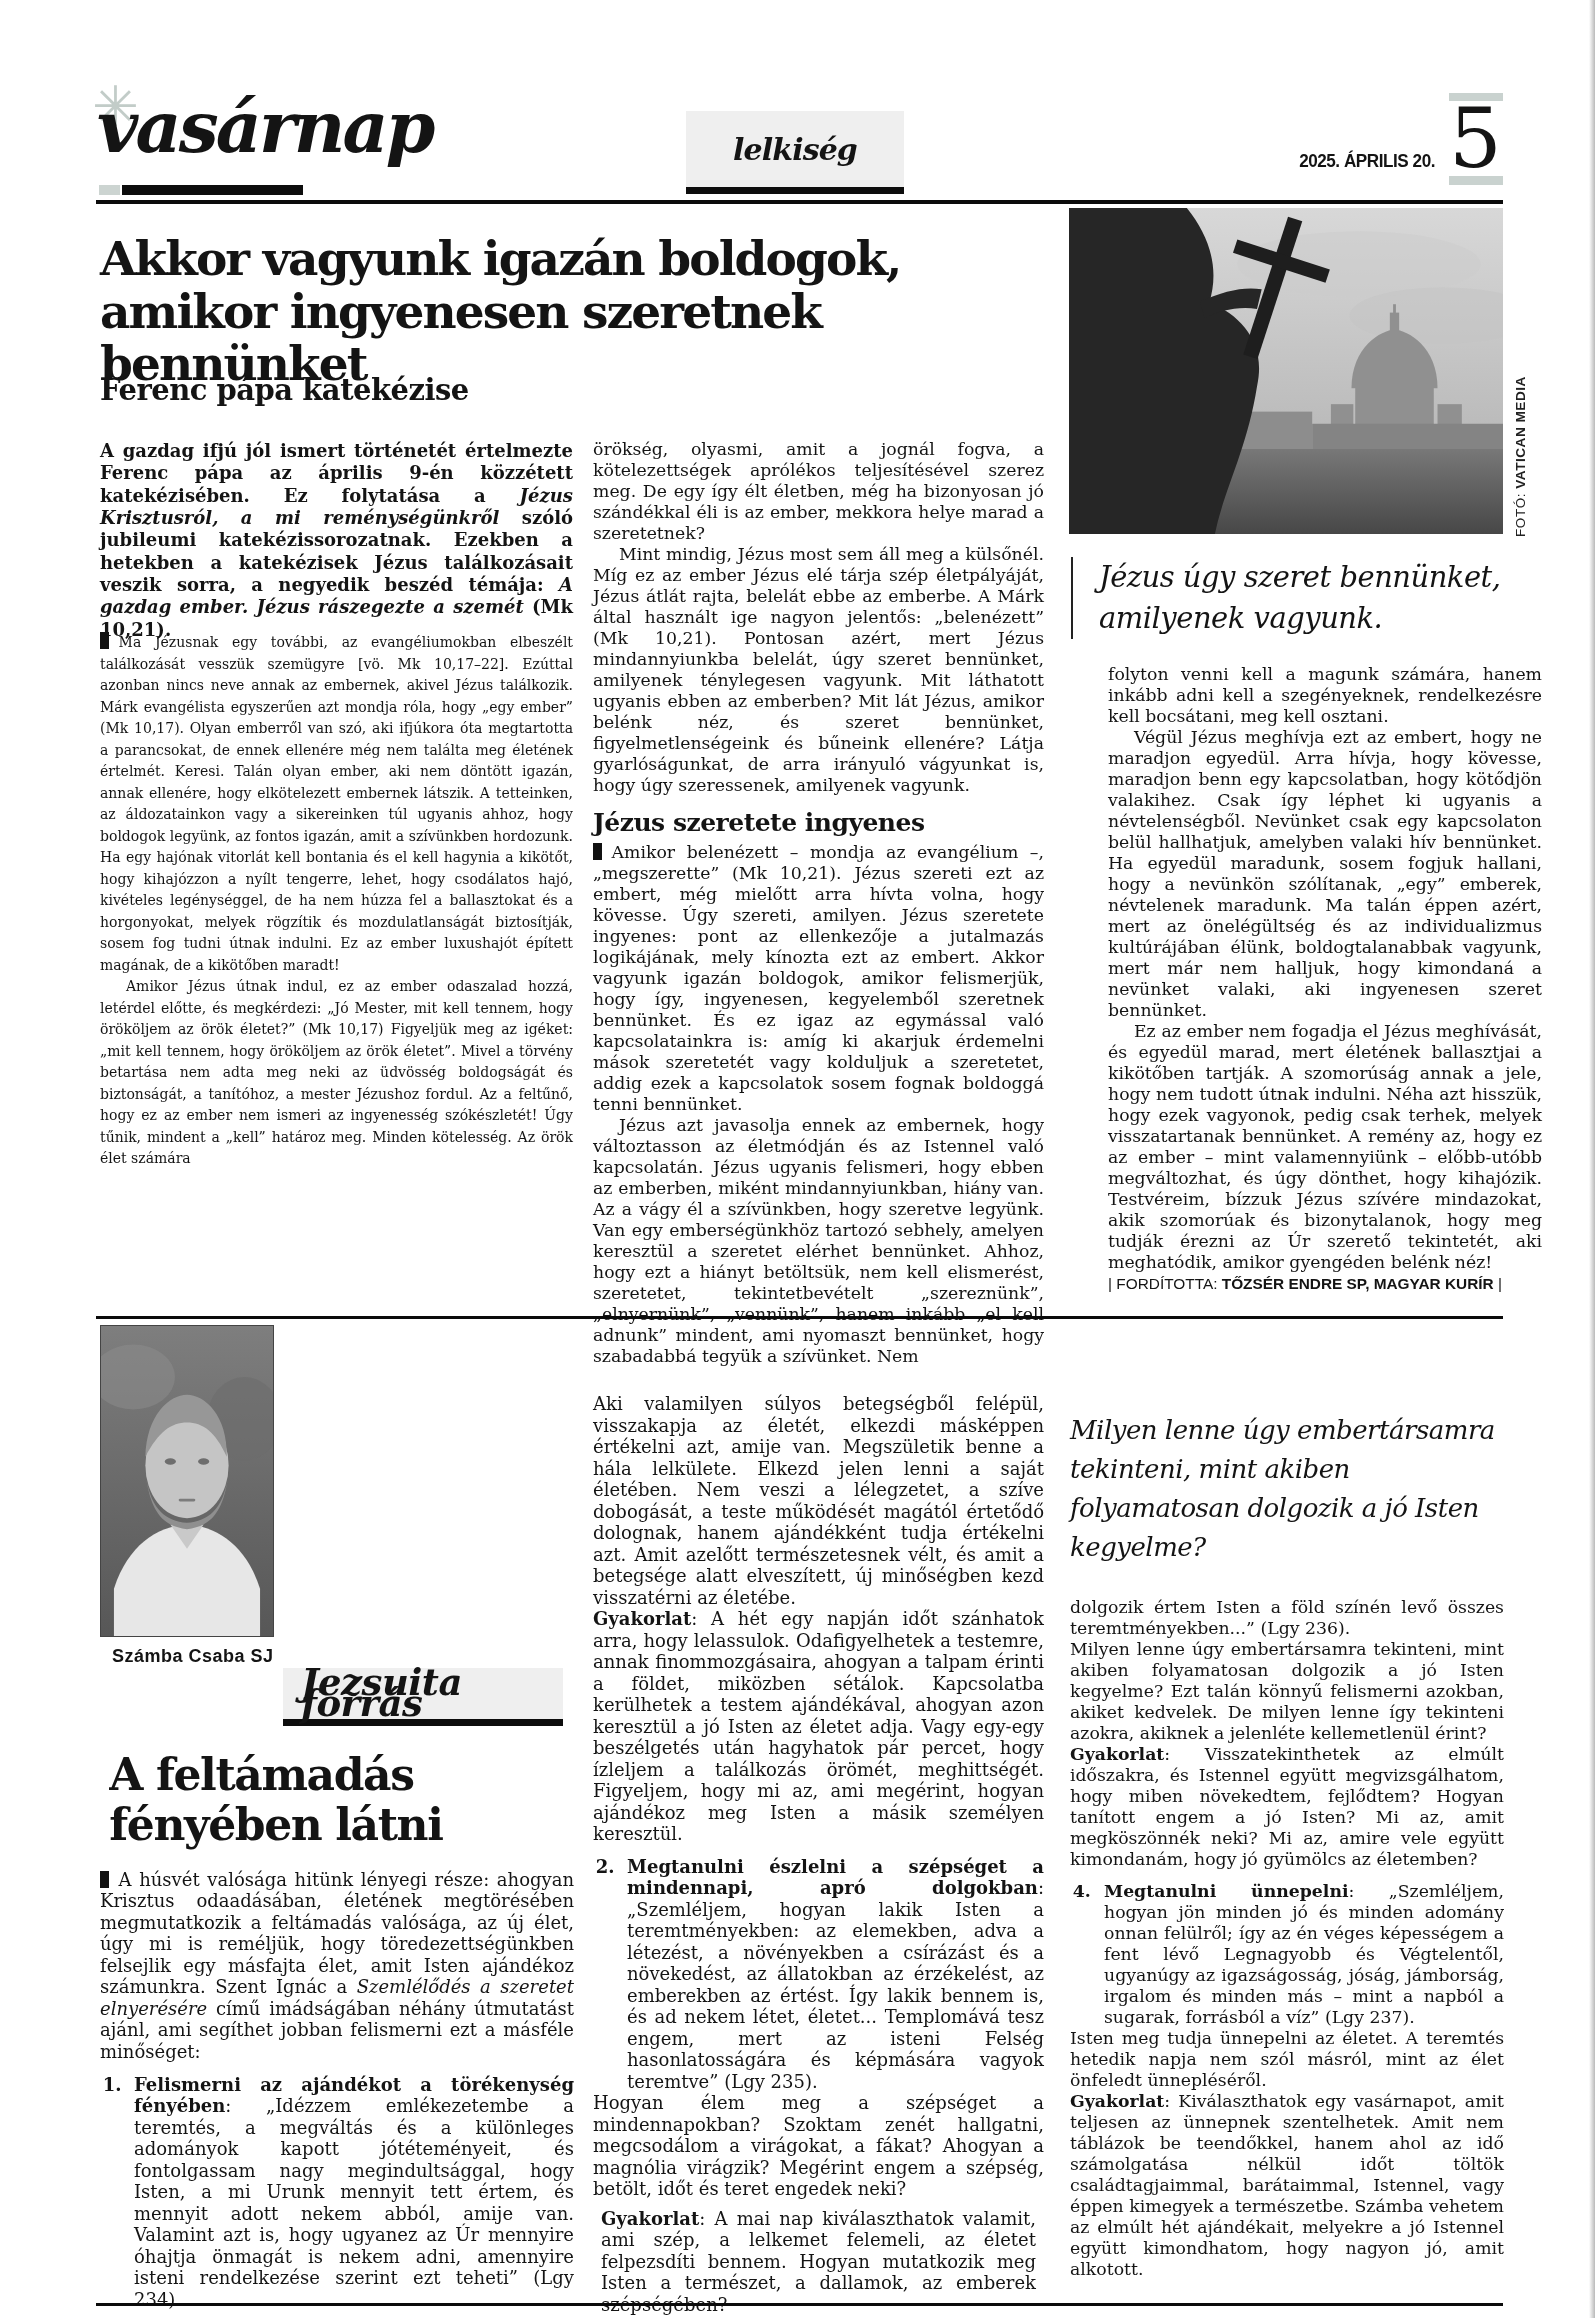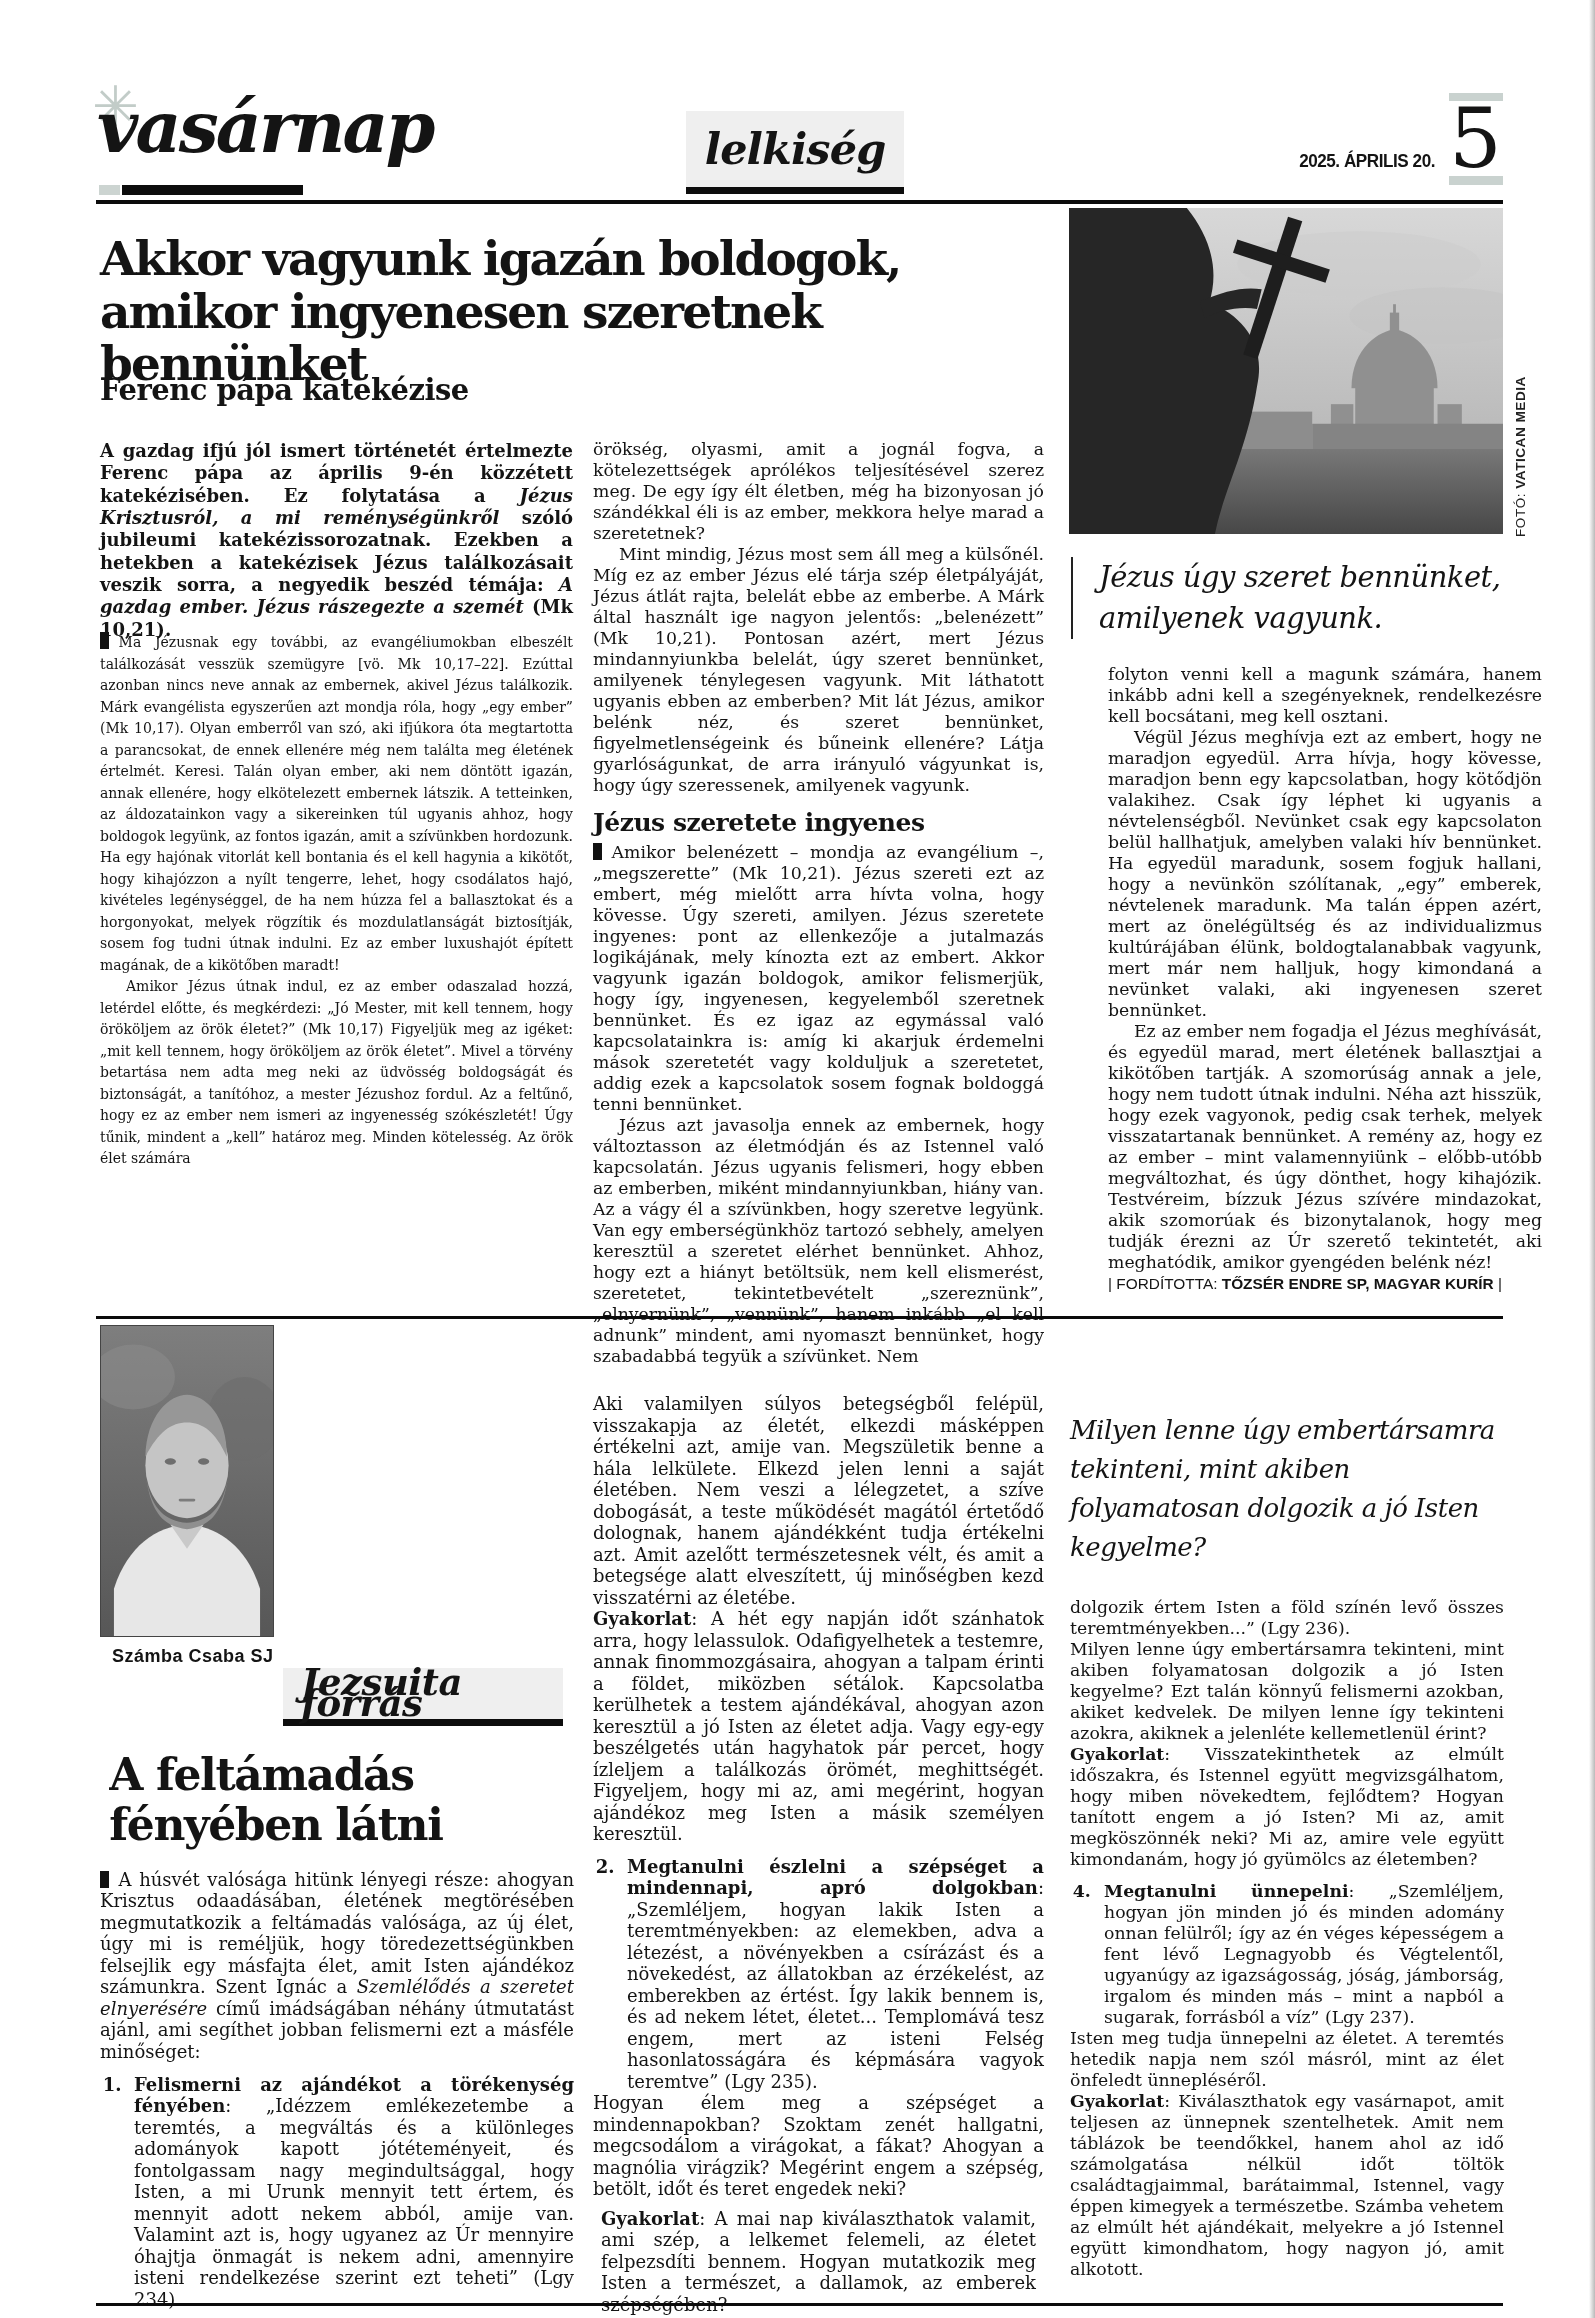--- a/index.html
+++ b/index.html
@@ -7,21 +7,21 @@
         font-family:"DejaVu Serif",serif;color:#141414;}
   
   .logo{position:absolute;left:97px;top:92px;font-size:71px;font-weight:bold;font-style:italic;
         letter-spacing:-2.8px;line-height:1;z-index:2;}
   .logo-star{position:absolute;left:92px;top:79px;font-family:"DejaVu Sans",sans-serif;
         font-size:56px;color:#c2ccc8;z-index:1;line-height:1;}
   .logo-bar{position:absolute;left:122px;top:185px;width:181px;height:10.3px;background:#0d0d0d;z-index:3;}
   .logo-bar-gray{position:absolute;left:99px;top:185px;width:20.6px;height:10.3px;background:#ccd4d1;}
   .section-badge{position:absolute;left:686px;top:111px;width:218px;height:76px;background:#efefef;
         border-bottom:7px solid #0d0d0d;display:flex;align-items:center;justify-content:center;
-        font-size:43px;font-weight:bold;font-style:italic;letter-spacing:-0.9px;}
+        font-size:30px;font-weight:bold;font-style:italic;letter-spacing:-0.9px;}
   .issue-date{position:absolute;left:1262px;top:150px;width:173px;text-align:right;
         font-family:"Liberation Sans",sans-serif;font-weight:bold;font-size:19px;letter-spacing:-0.5px;
         transform:scaleX(.9);transform-origin:right center;}
   .pn-wrap{position:absolute;left:1447px;top:93px;width:57px;text-align:center;}
   .pn-bar{width:54px;height:8.4px;background:#c9d2cf;margin:0 auto;}
   .pn-num{font-size:83px;line-height:75px;font-weight:normal;}
   .rule{position:absolute;background:#0b0b0b;}
   #header-rule{left:96px;top:200px;width:1407px;height:3.7px;}
   
   .headline{position:absolute;left:100px;top:233px;width:967px;font-size:47px;font-weight:bold;

